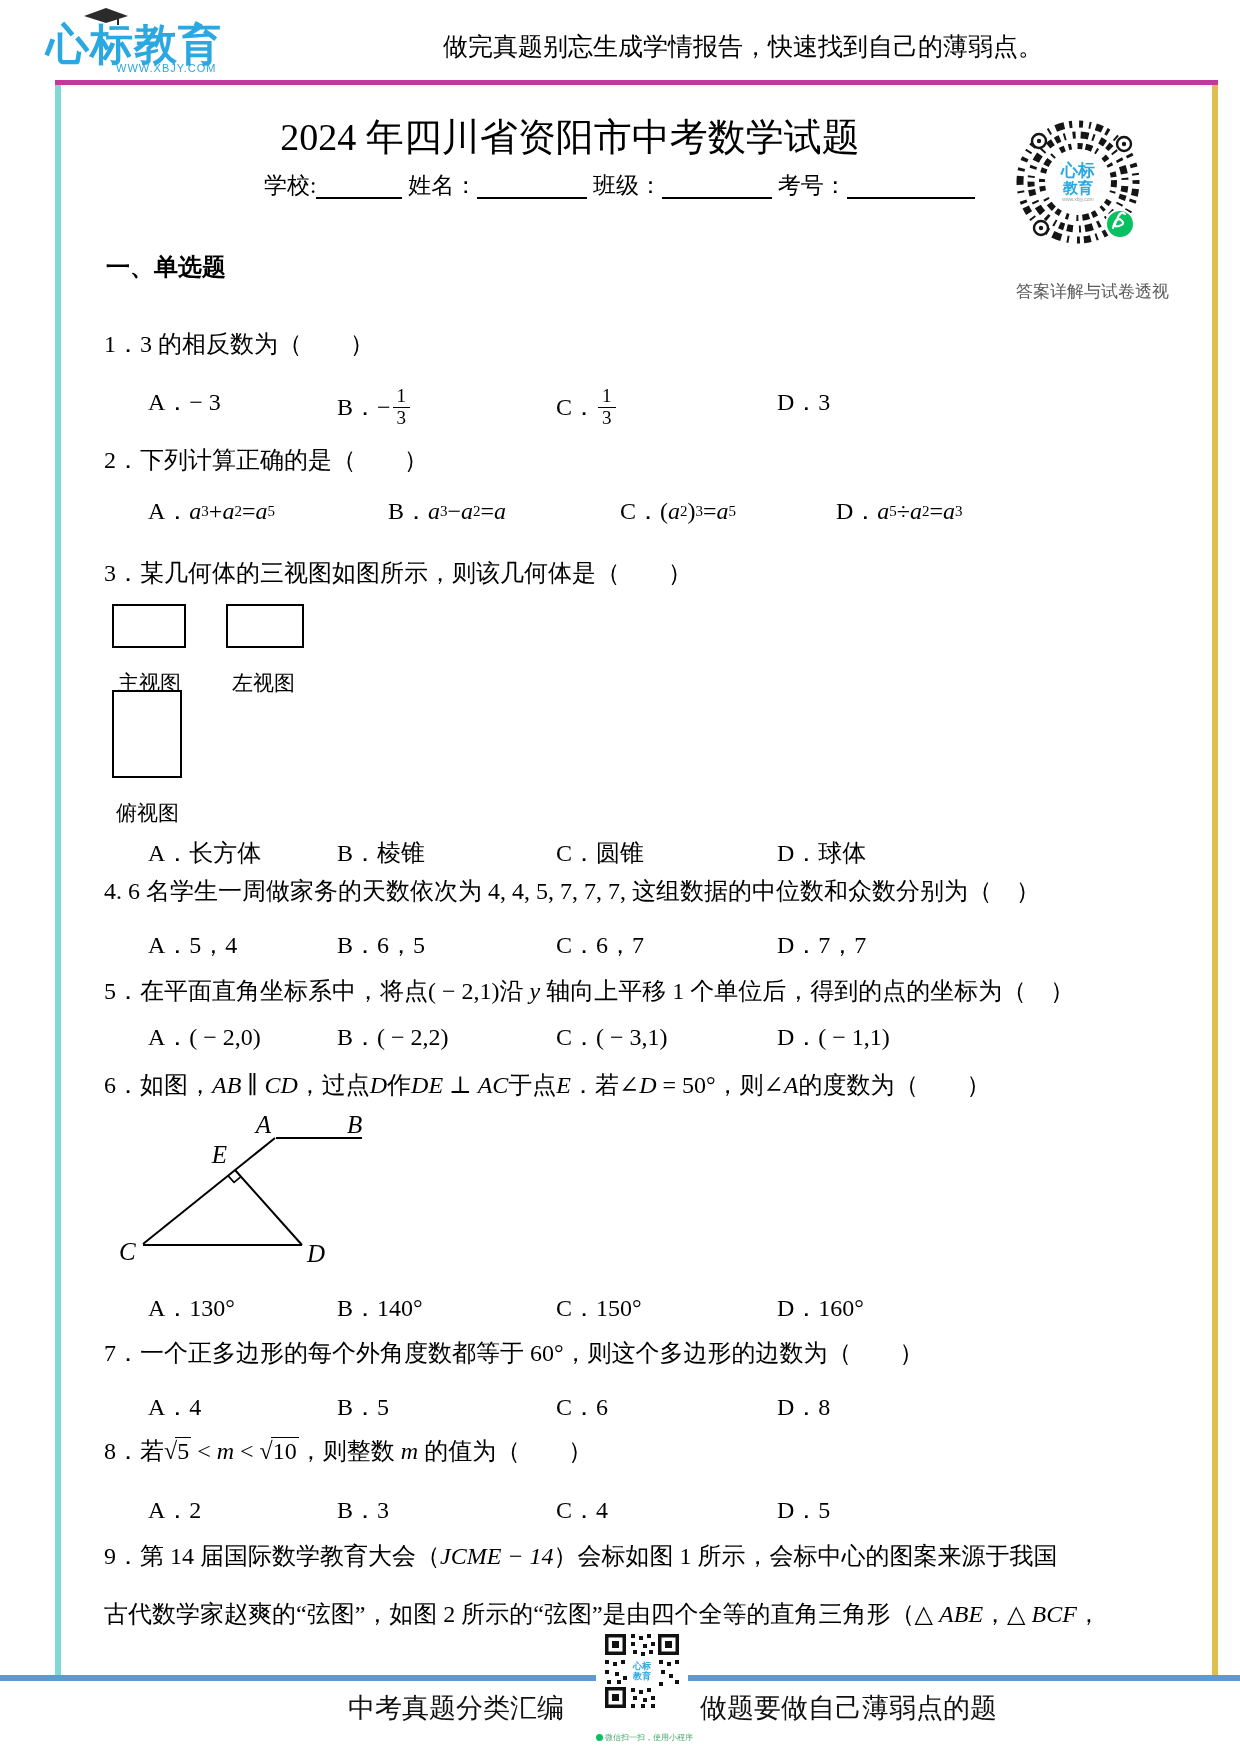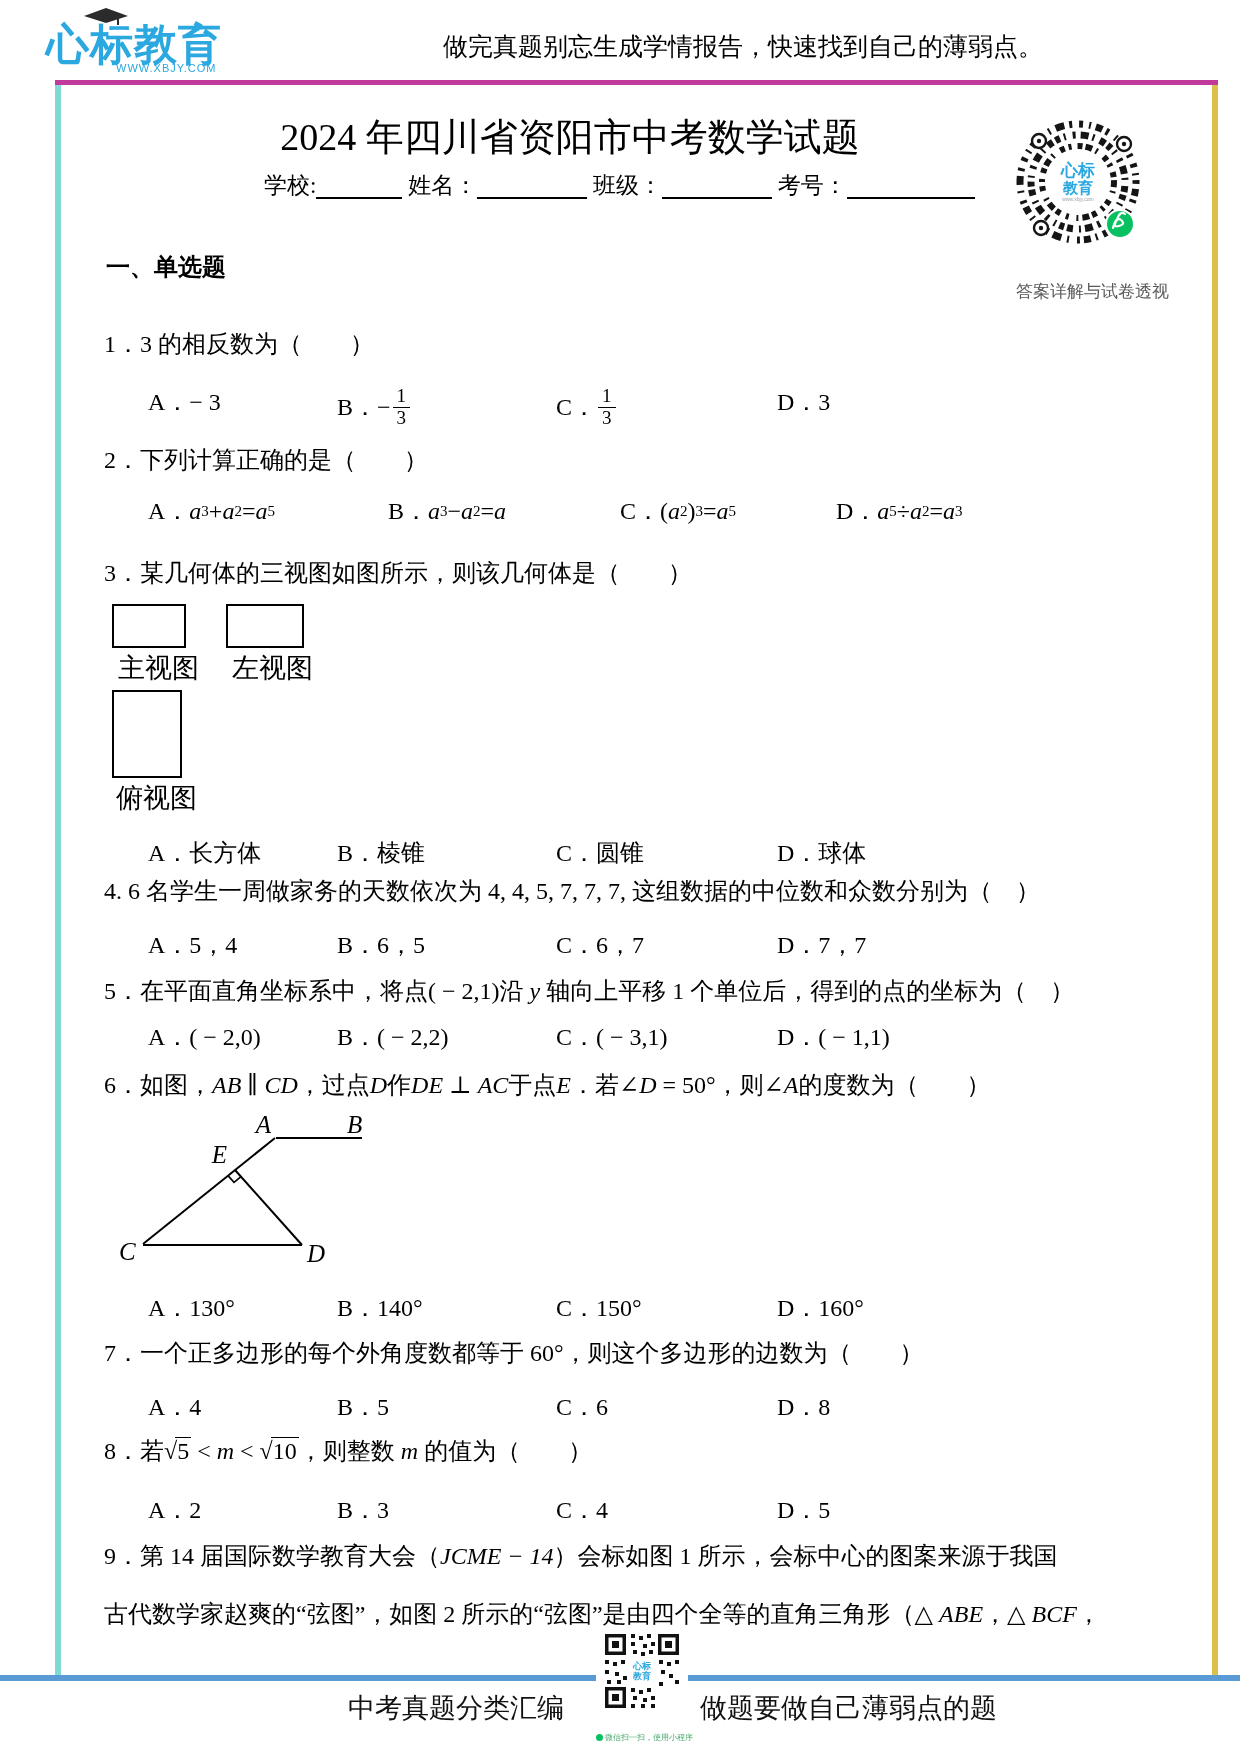--- a/index.html
+++ b/index.html
@@ -37,21 +37,21 @@
 
   sup{font-size:15px;line-height:0;}
   .mvar{font-style:italic;}
   .frac{display:inline-block;text-align:center;font-size:19px;line-height:1.1;vertical-align:middle;margin-left:2px;}
   .frac .fn{display:block;padding:0 4px;border-bottom:1.6px solid #000;}
   .frac .fd{display:block;}
   .sqrt .rs{letter-spacing:-2px;}
   .sqrt .rc{border-top:1.6px solid #000;padding:0 2px;font-style:normal;}
 
   .vbox{position:absolute;border:2px solid #000;background:#fff;}
-  .vlabel{position:absolute;font-size:27px;white-space:nowrap;}
+  .vlabel{position:absolute;font-size:21px;white-space:nowrap;margin-top:19px;}
 
   .fig-svg{position:absolute;left:95px;top:1103px;}
   .fig-svg text{font-size:25px;font-style:italic;font-family:"Liberation Serif","DejaVu Serif",serif;fill:#000;}
 
   .footer-text{position:absolute;top:1690px;font-size:27px;
                font-family:"Liberation Sans","DejaVu Sans",sans-serif;color:#111;white-space:nowrap;}
   .ft1{left:348px;} .ft2{left:700px;}
   .fqr-wrap{position:absolute;left:596px;top:1632px;width:92px;height:112px;background:#fff;z-index:2;text-align:center;}
   .fqr-caption{display:block;margin-top:18px;font-size:8px;color:#4aa96c;
                font-family:"Liberation Sans","DejaVu Sans",sans-serif;white-space:nowrap;}

